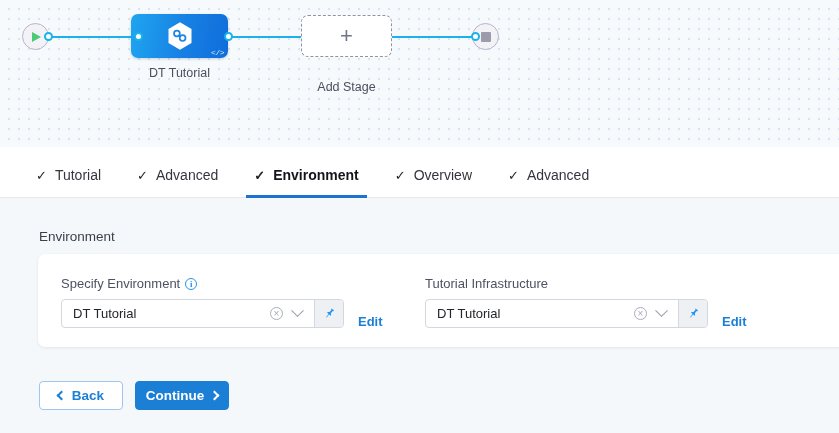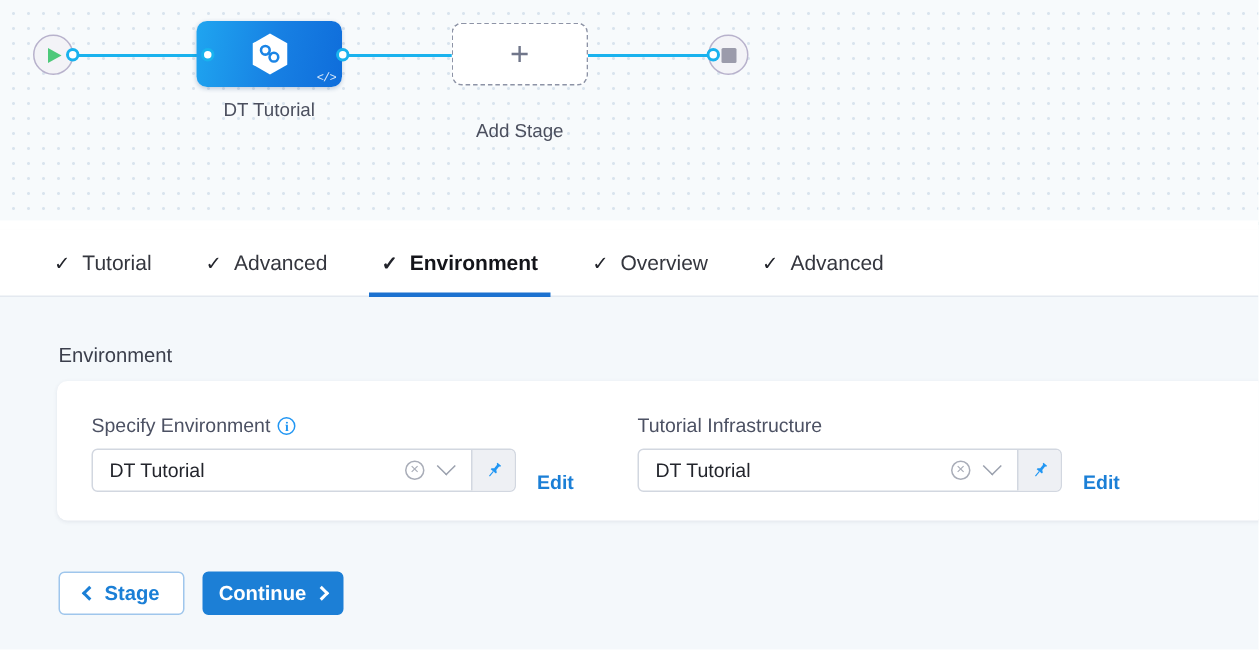--- a/index.html
+++ b/index.html
@@ -314,21 +314,21 @@
         </div>
         <span class="edit-link">Edit</span>
       </div>
     </div>
 
   </div>
 
   <div class="footer">
     <div class="btn btn-back">
       <span class="chev-left"></span>
-      <span>Stage</span>
+      <span>Back</span>
     </div>
     <div class="btn btn-continue">
       <span>Continue</span>
       <span class="chev-right"></span>
     </div>
   </div>
 
 </div>
 
 </body></html>

